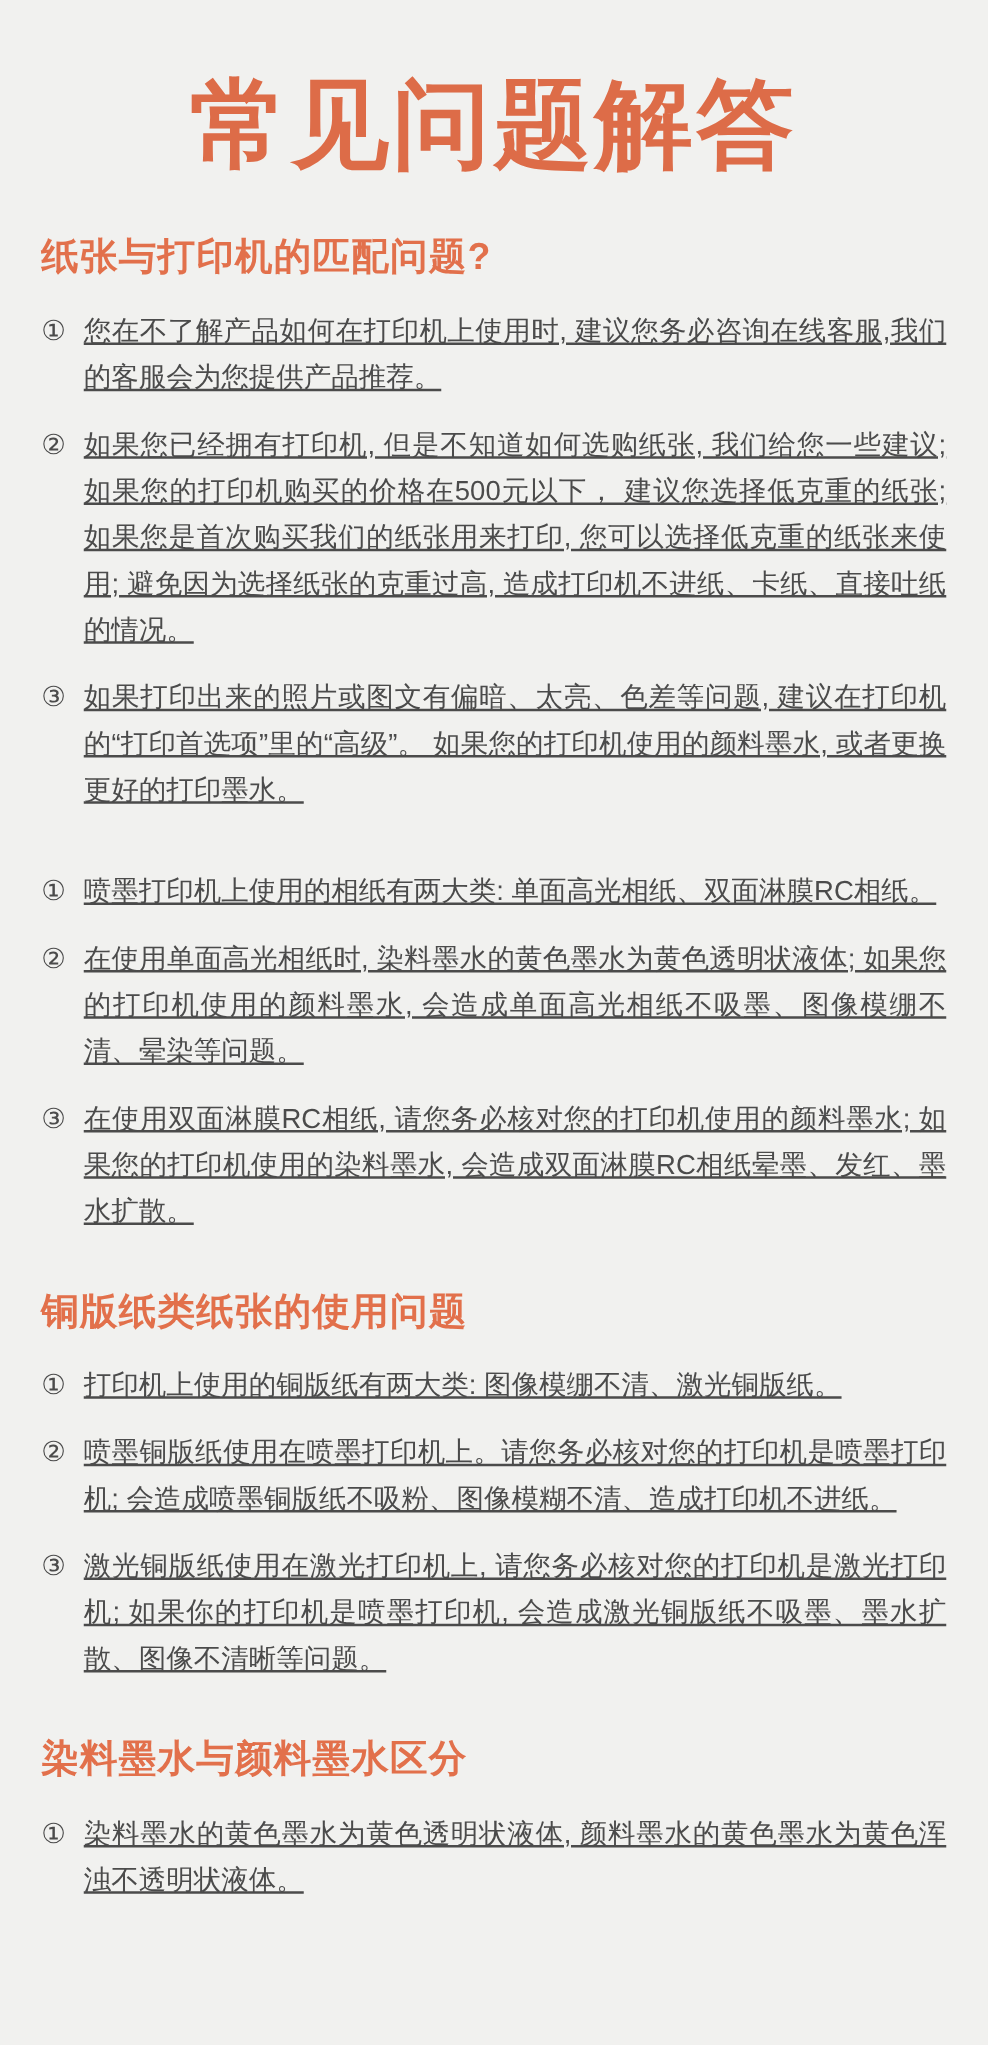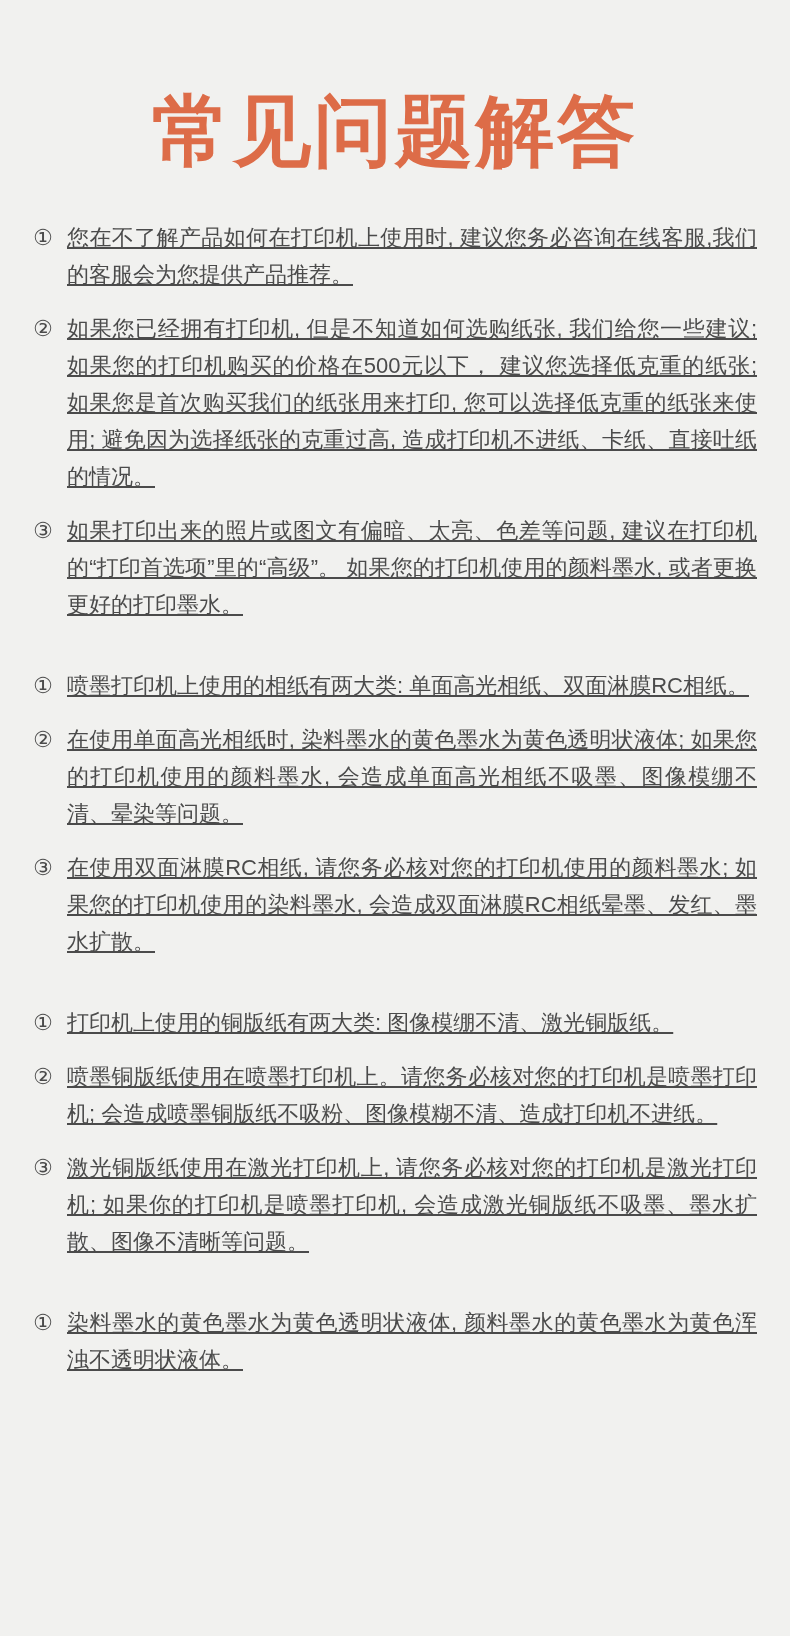--- a/index.html
+++ b/index.html
@@ -20,21 +20,21 @@
     font-family: "Liberation Sans", "DejaVu Sans", sans-serif;
     overflow: hidden;
   }
   .page {
     width: 790px;
     height: 1636px;
     padding: 0 33px;
   }
   .title {
     margin: 0;
-    padding-top: 88px;
+    padding-top: 56px;
     text-align: center;
     font-size: 78px;
     line-height: 1.12;
     font-weight: 900;
     letter-spacing: 3px;
     color: var(--accent);
   }
   .sections { }
   .section { margin-top: 44px; }
   .section-heading {
@@ -64,20 +64,21 @@
     text-decoration: underline;
   }
 </style>
 </head>
 <body>
 
 <div class="page">
   <h1 class="title">常见问题解答</h1>
   <div class="sections" id="sections">
   <section class="section">
+    <h2 class="section-heading">纸张与打印机的匹配问题?</h2>
     <div class="items">
   <div class="item">
     <span class="marker">①</span>
     <span class="text">您在不了解产品如何在打印机上使用时, 建议您务必咨询在线客服,我们的客服会为您提供产品推荐。</span>
   </div>
 
   <div class="item">
     <span class="marker">②</span>
     <span class="text">如果您已经拥有打印机, 但是不知道如何选购纸张, 我们给您一些建议; 如果您的打印机购买的价格在500元以下， 建议您选择低克重的纸张; 如果您是首次购买我们的纸张用来打印, 您可以选择低克重的纸张来使用; 避免因为选择纸张的克重过高, 造成打印机不进纸、卡纸、直接吐纸的情况。</span>
   </div>
@@ -102,39 +103,41 @@
   </div>
 
   <div class="item">
     <span class="marker">③</span>
     <span class="text">在使用双面淋膜RC相纸, 请您务必核对您的打印机使用的颜料墨水; 如果您的打印机使用的染料墨水, 会造成双面淋膜RC相纸晕墨、发红、墨水扩散。</span>
   </div>
 </div>
   </section>
 
   <section class="section">
+    <h2 class="section-heading">铜版纸类纸张的使用问题</h2>
     <div class="items">
   <div class="item">
     <span class="marker">①</span>
     <span class="text">打印机上使用的铜版纸有两大类: 图像模绷不清、激光铜版纸。</span>
   </div>
 
   <div class="item">
     <span class="marker">②</span>
     <span class="text">喷墨铜版纸使用在喷墨打印机上。请您务必核对您的打印机是喷墨打印机; 会造成喷墨铜版纸不吸粉、图像模糊不清、造成打印机不进纸。</span>
   </div>
 
   <div class="item">
     <span class="marker">③</span>
     <span class="text">激光铜版纸使用在激光打印机上, 请您务必核对您的打印机是激光打印机; 如果你的打印机是喷墨打印机, 会造成激光铜版纸不吸墨、墨水扩散、图像不清晰等问题。</span>
   </div>
 </div>
   </section>
 
   <section class="section">
+    <h2 class="section-heading">染料墨水与颜料墨水区分</h2>
     <div class="items">
   <div class="item">
     <span class="marker">①</span>
     <span class="text">染料墨水的黄色墨水为黄色透明状液体, 颜料墨水的黄色墨水为黄色浑浊不透明状液体。</span>
   </div>
 </div>
   </section>
 </div>
 </div>
 

